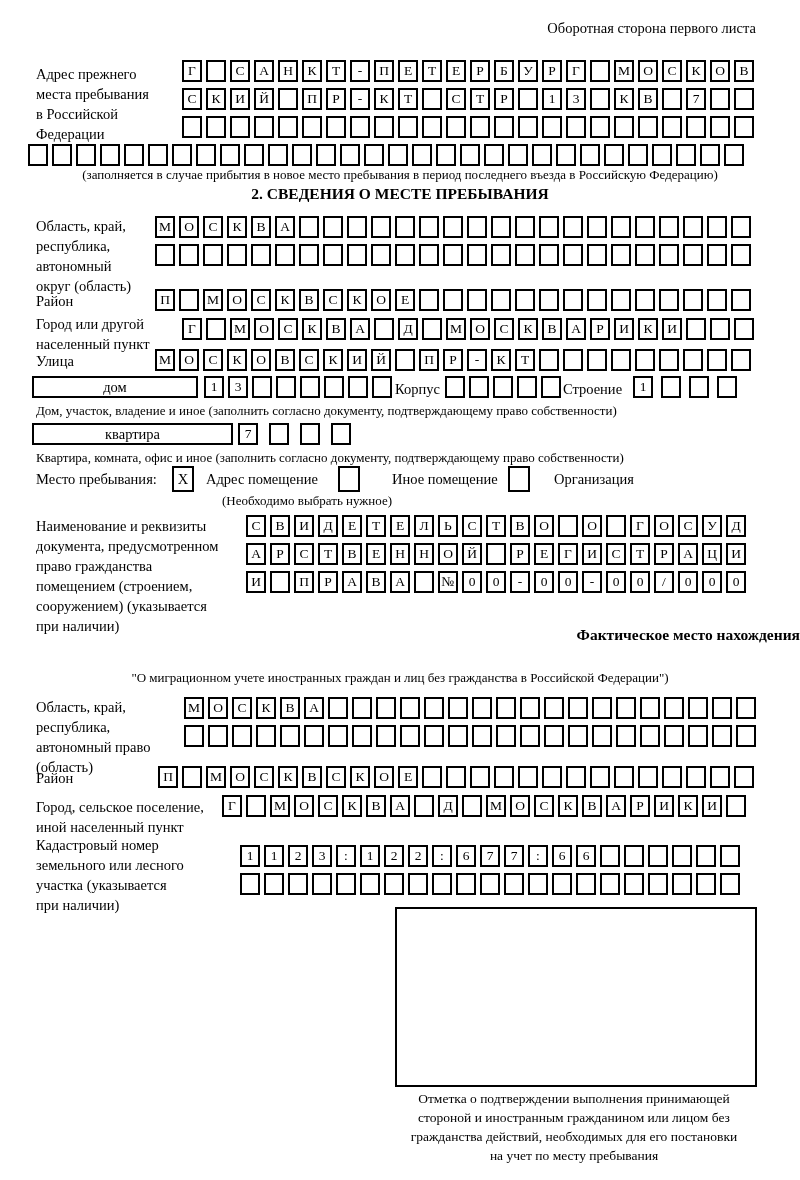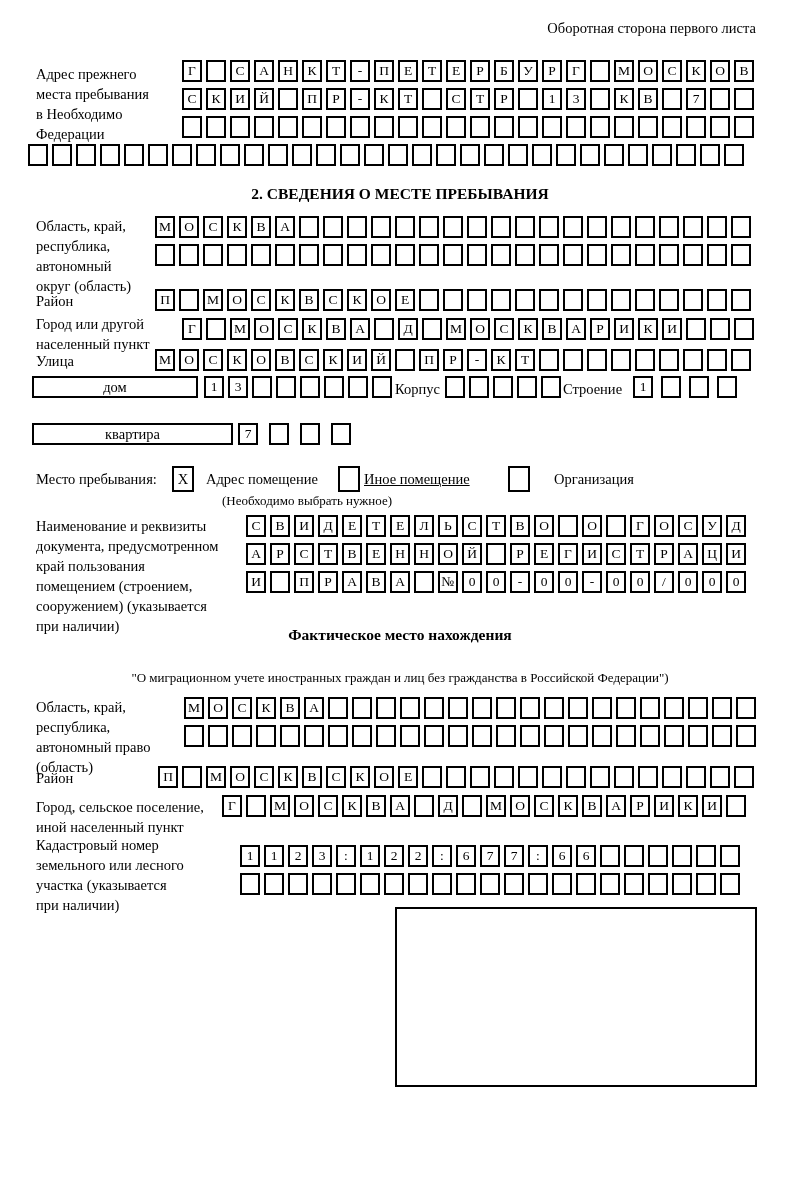--- a/index.html
+++ b/index.html
@@ -20,40 +20,49 @@
   #stamp-caption{position:absolute;text-align:center;font-size:13.5px;line-height:19px;}
   #header-note{position:absolute;font-size:14.5px;}
 </style>
 </head>
 <body>
 
 <div id="page">
 
   <div id="header-note" style="top:20px;right:44px;">Оборотная сторона первого листа</div>
 
+  <div class="note center" style="top:166px;">(заполняется в случае прибытия в новое место пребывания в период последнего въезда в Российскую Федерацию)</div>
 
   <div class="title center" style="top:185px;">2. СВЕДЕНИЯ О МЕСТЕ ПРЕБЫВАНИЯ</div>
 
-
+  <div class="note" style="left:36px;top:402px;">Дом, участок, владение и иное (заполнить согласно документу, подтверждающему право собственности)</div>
+
+  <div class="note" style="left:36px;top:449px;">Квартира, комната, офис и иное (заполнить согласно документу, подтверждающему право собственности)</div>
 
   <div class="note" style="left:222px;top:492px;">(Необходимо выбрать нужное)</div>
 
-  <div class="title center" style="top:626px;">Фактическое место нахождения</div>
+  <div class="title center" style="top:626px;text-align:right;">Фактическое место нахождения</div>
 
   <div class="note center" style="top:669px;">"О миграционном учете иностранных граждан и лиц без гражданства в Российской Федерации")</div>
 
   <div class="lbl" style="left:36px;top:469px;">Место пребывания:</div>
 
   <div id="stamp-box" style="left: 395px; top: 907px; width: 358px; height: 176px;"></div>
+  <div id="stamp-caption" style="left: 385px; top: 1089px; width: 378px;">
+      <div>Отметка о подтверждении выполнения принимающей</div>
+      <div>стороной и иностранным гражданином или лицом без</div>
+      <div>гражданства действий, необходимых для его постановки</div>
+      <div>на учет по месту пребывания</div>
+    </div>
 
   <div id="labels-layer">
       <div class="lbl" style="left: 36px; top: 64px; line-height: 20px;">
         <div>Адрес прежнего</div>
         <div>места пребывания</div>
-        <div>в Необходимо</div>
+        <div>в Российской</div>
         <div>Федерации</div>
       </div>
       <div class="lbl" style="left: 36px; top: 216px; line-height: 20px;">
         <div>Область, край,</div>
         <div>республика,</div>
         <div>автономный</div>
         <div>округ (область)</div>
       </div>
       <div class="lbl" style="left: 36px; top: 291px; line-height: 20px;">
         <div>Район</div>
@@ -67,21 +76,21 @@
       </div>
       <div class="lbl" style="left: 395px; top: 379px; line-height: 20px;">
         <div>Корпус</div>
       </div>
       <div class="lbl" style="left: 563px; top: 379px; line-height: 20px;">
         <div>Строение</div>
       </div>
       <div class="lbl" style="left: 36px; top: 516px; line-height: 20px;">
         <div>Наименование и реквизиты</div>
         <div>документа, предусмотренном</div>
-        <div>край пользования</div>
+        <div>право гражданства</div>
         <div>помещением (строением,</div>
         <div>сооружением) (указывается</div>
         <div>при наличии)</div>
       </div>
       <div class="lbl" style="left: 36px; top: 697px; line-height: 20px;">
         <div>Область, край,</div>
         <div>республика,</div>
         <div>автономный право</div>
         <div>(область)</div>
       </div>
@@ -593,18 +602,18 @@
       </div>
     </div>
   <div id="boxes-layer">
       <div class="widebox" style="left: 32px; top: 376px; width: 166px; height: 22px; line-height: 18px;">дом</div>
       <div class="widebox" style="left: 32px; top: 423px; width: 201px; height: 22px; line-height: 18px;">квартира</div>
     </div>
   <div id="checkbox-layer">
       <div class="chk" style="left: 172px; top: 466px;">X</div>
       <div class="lbl" style="left: 206px; top: 469px;">Адрес помещение</div>
       <div class="chk" style="left: 338px; top: 466px;"></div>
-      <div class="lbl" style="left: 364px; top: 469px; text-decoration: underline;">Иное помещение</div>
+      <div class="lbl" style="left: 392px; top: 469px;">Иное помещение</div>
       <div class="chk" style="left: 508px; top: 466px;"></div>
       <div class="lbl" style="left: 554px; top: 469px;">Организация</div>
     </div>
 
 </div>
 
 </body></html>

